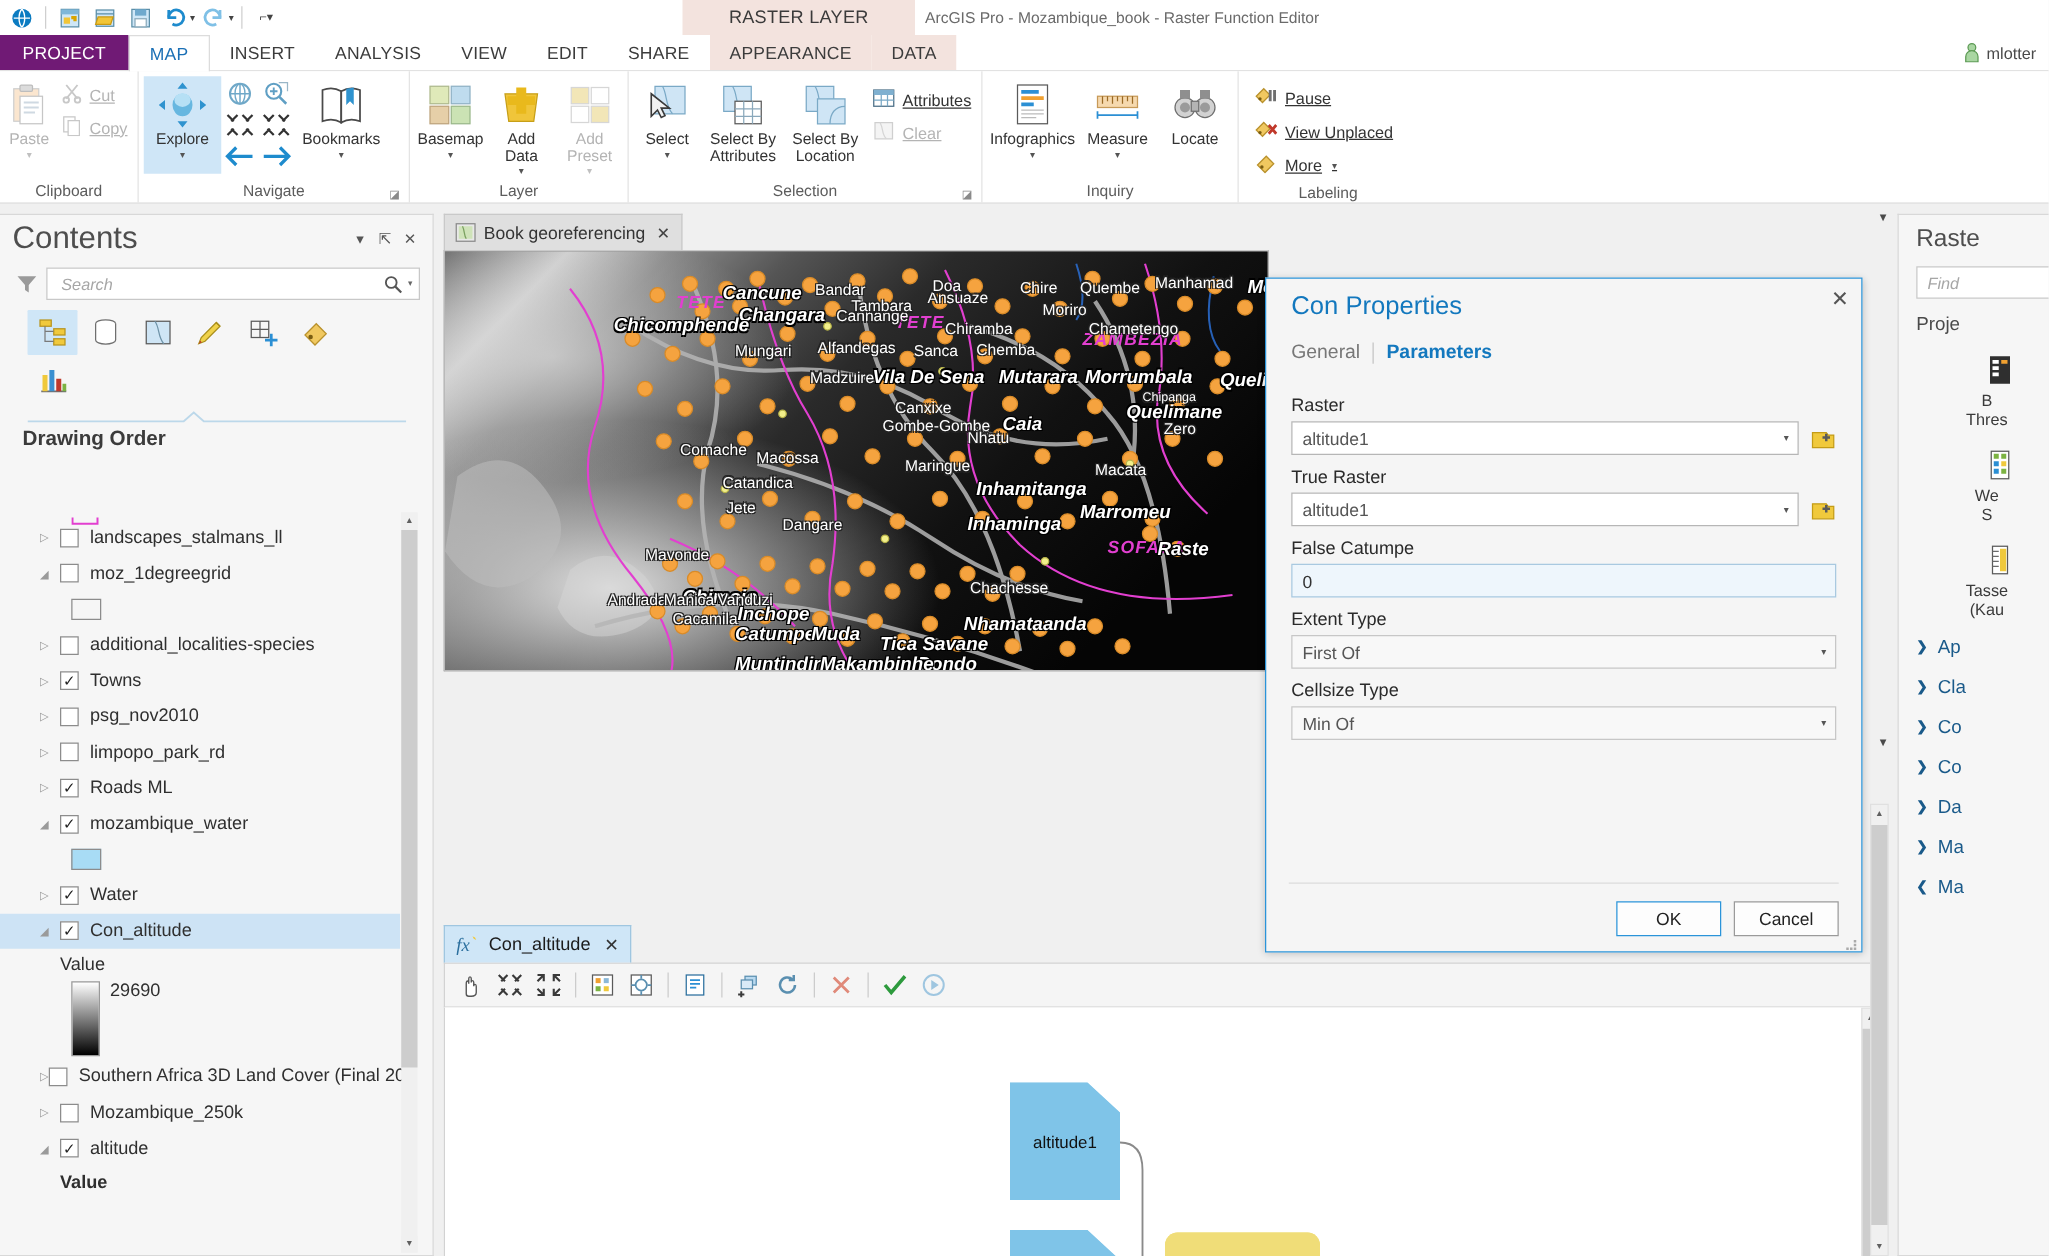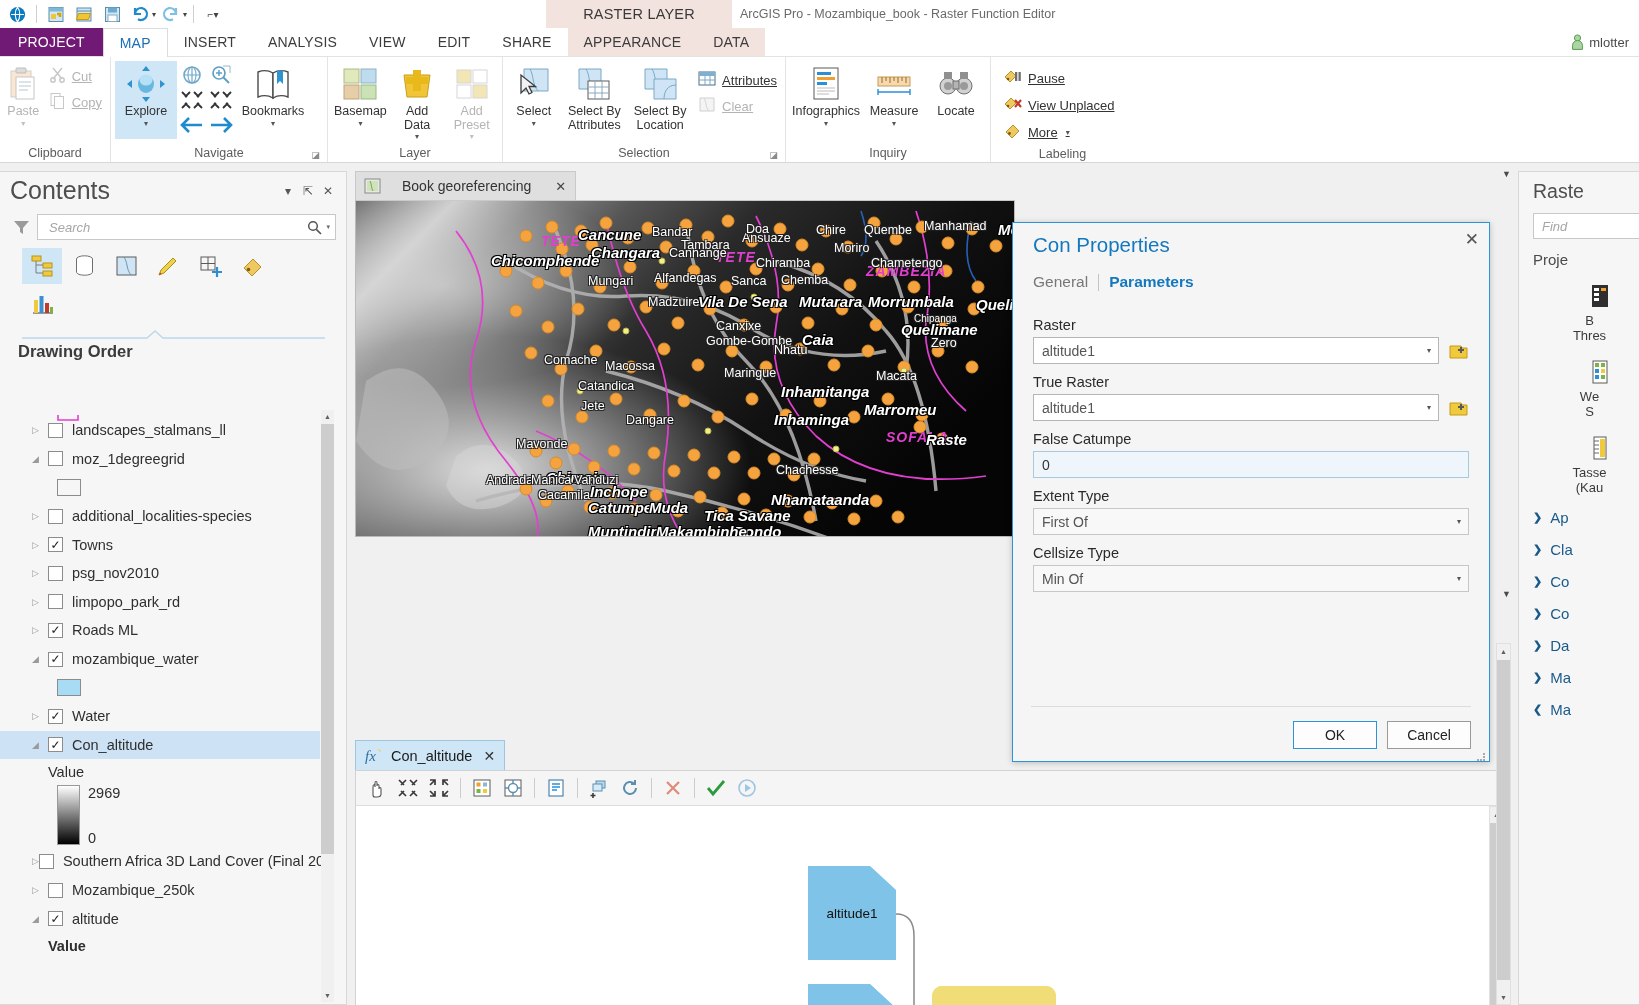--- a/index.html
+++ b/index.html
@@ -158,27 +158,27 @@
   .cb {
     width: 15px; height: 15px; border: 1px solid #8c8c8c; background: #fff;
     margin-right: 9px; display: flex; align-items: center; justify-content: center;
     font-size: 12px; color: #222; flex: none;
   }
   .swatch-row { display: flex; align-items: center; height: 28.6px; padding-left: 57px; }
   .swatch { width: 24px; height: 17px; border: 1px solid #8c8c8c; }
   .valrow { height: 26px; padding-left: 48px; font-size: 14.5px; color: #2f2f2f; display: flex; align-items: center; }
   .ramprow { display: flex; padding-left: 57px; height: 62px; }
   .ramp { width: 23px; height: 60px; background: linear-gradient(to bottom, #ffffff, #000000); border: 1px solid #999; }
-  .ramplabels { display: flex; flex-direction: column; justify-content: space-between; padding: 0 0 1px 8px; font-size: 14.5px; color: #2f2f2f; }
+  .ramplabels { display: flex; justify-content: space-between; padding: 0 0 1px 8px; font-size: 14.5px; color: #2f2f2f; }
 
   
   .mappanel { position: absolute; left: 355px; top: 8px; width: 1150px; height: 834px; }
   .viewtabs { height: 29px; display: flex; align-items: flex-end; }
   .vtab {
-    display: flex; align-items: center; gap: 21px; height: 29px; padding: 0 9px 0 8px;
+    display: flex; align-items: center; gap: 6px; height: 29px; padding: 0 9px 0 8px;
     background: #dfdfdf; font-size: 14px; color: #333; cursor: pointer;
     border: 1px solid #c9c9c9; border-bottom: none;
   }
   .vtab .x { font-size: 13px; color: #444; margin-left: 3px; }
   .mapcanvas {
     position: relative; width: 660px; height: 337px; overflow: hidden;
     background: #8a8a8a; border: 1px solid #b9b9b9; border-top: 1px solid #c9c9c9;
   }
   .statusbar {
     width: 660px; height: 30px; background: #f3f3f3; border: 1px solid #cfcfcf; border-top: none;

